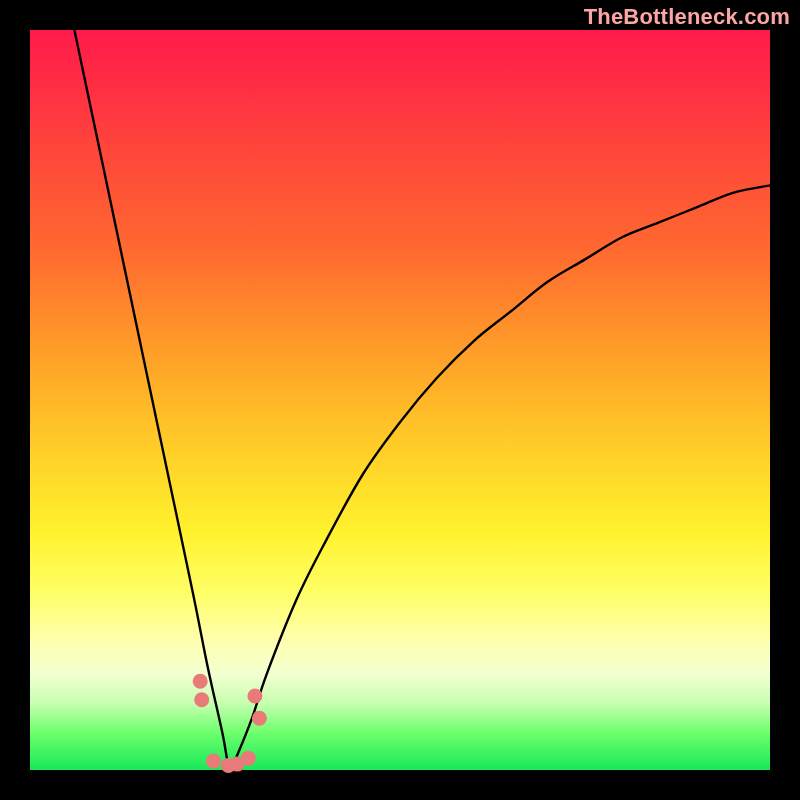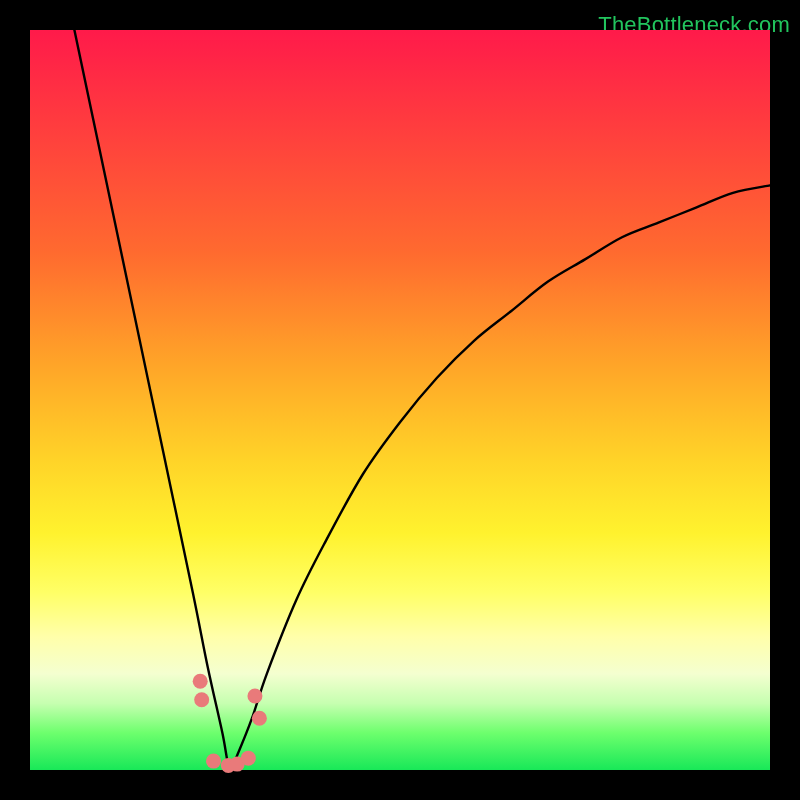--- a/index.html
+++ b/index.html
@@ -37,25 +37,25 @@
       #ffff66 76%,
       #ffffaa 82%,
       #f4ffd0 87%,
       #c6ffb0 91%,
       #6dff6d 95%,
       #18e858 100%
     );
   }
   .watermark {
     position: absolute;
-    top: 12px;
+    top: 4px;
     right: 10px;
-    color: #22c55e;
+    color: #fca5a5;
     font-size: 22px;
-    font-weight: 400;
+    font-weight: 700;
     letter-spacing: 0.2px;
     user-select: none;
   }
   svg.curve {
     position: absolute;
     left: 0;
     top: 0;
     width: 740px;
     height: 740px;
     overflow: visible;

